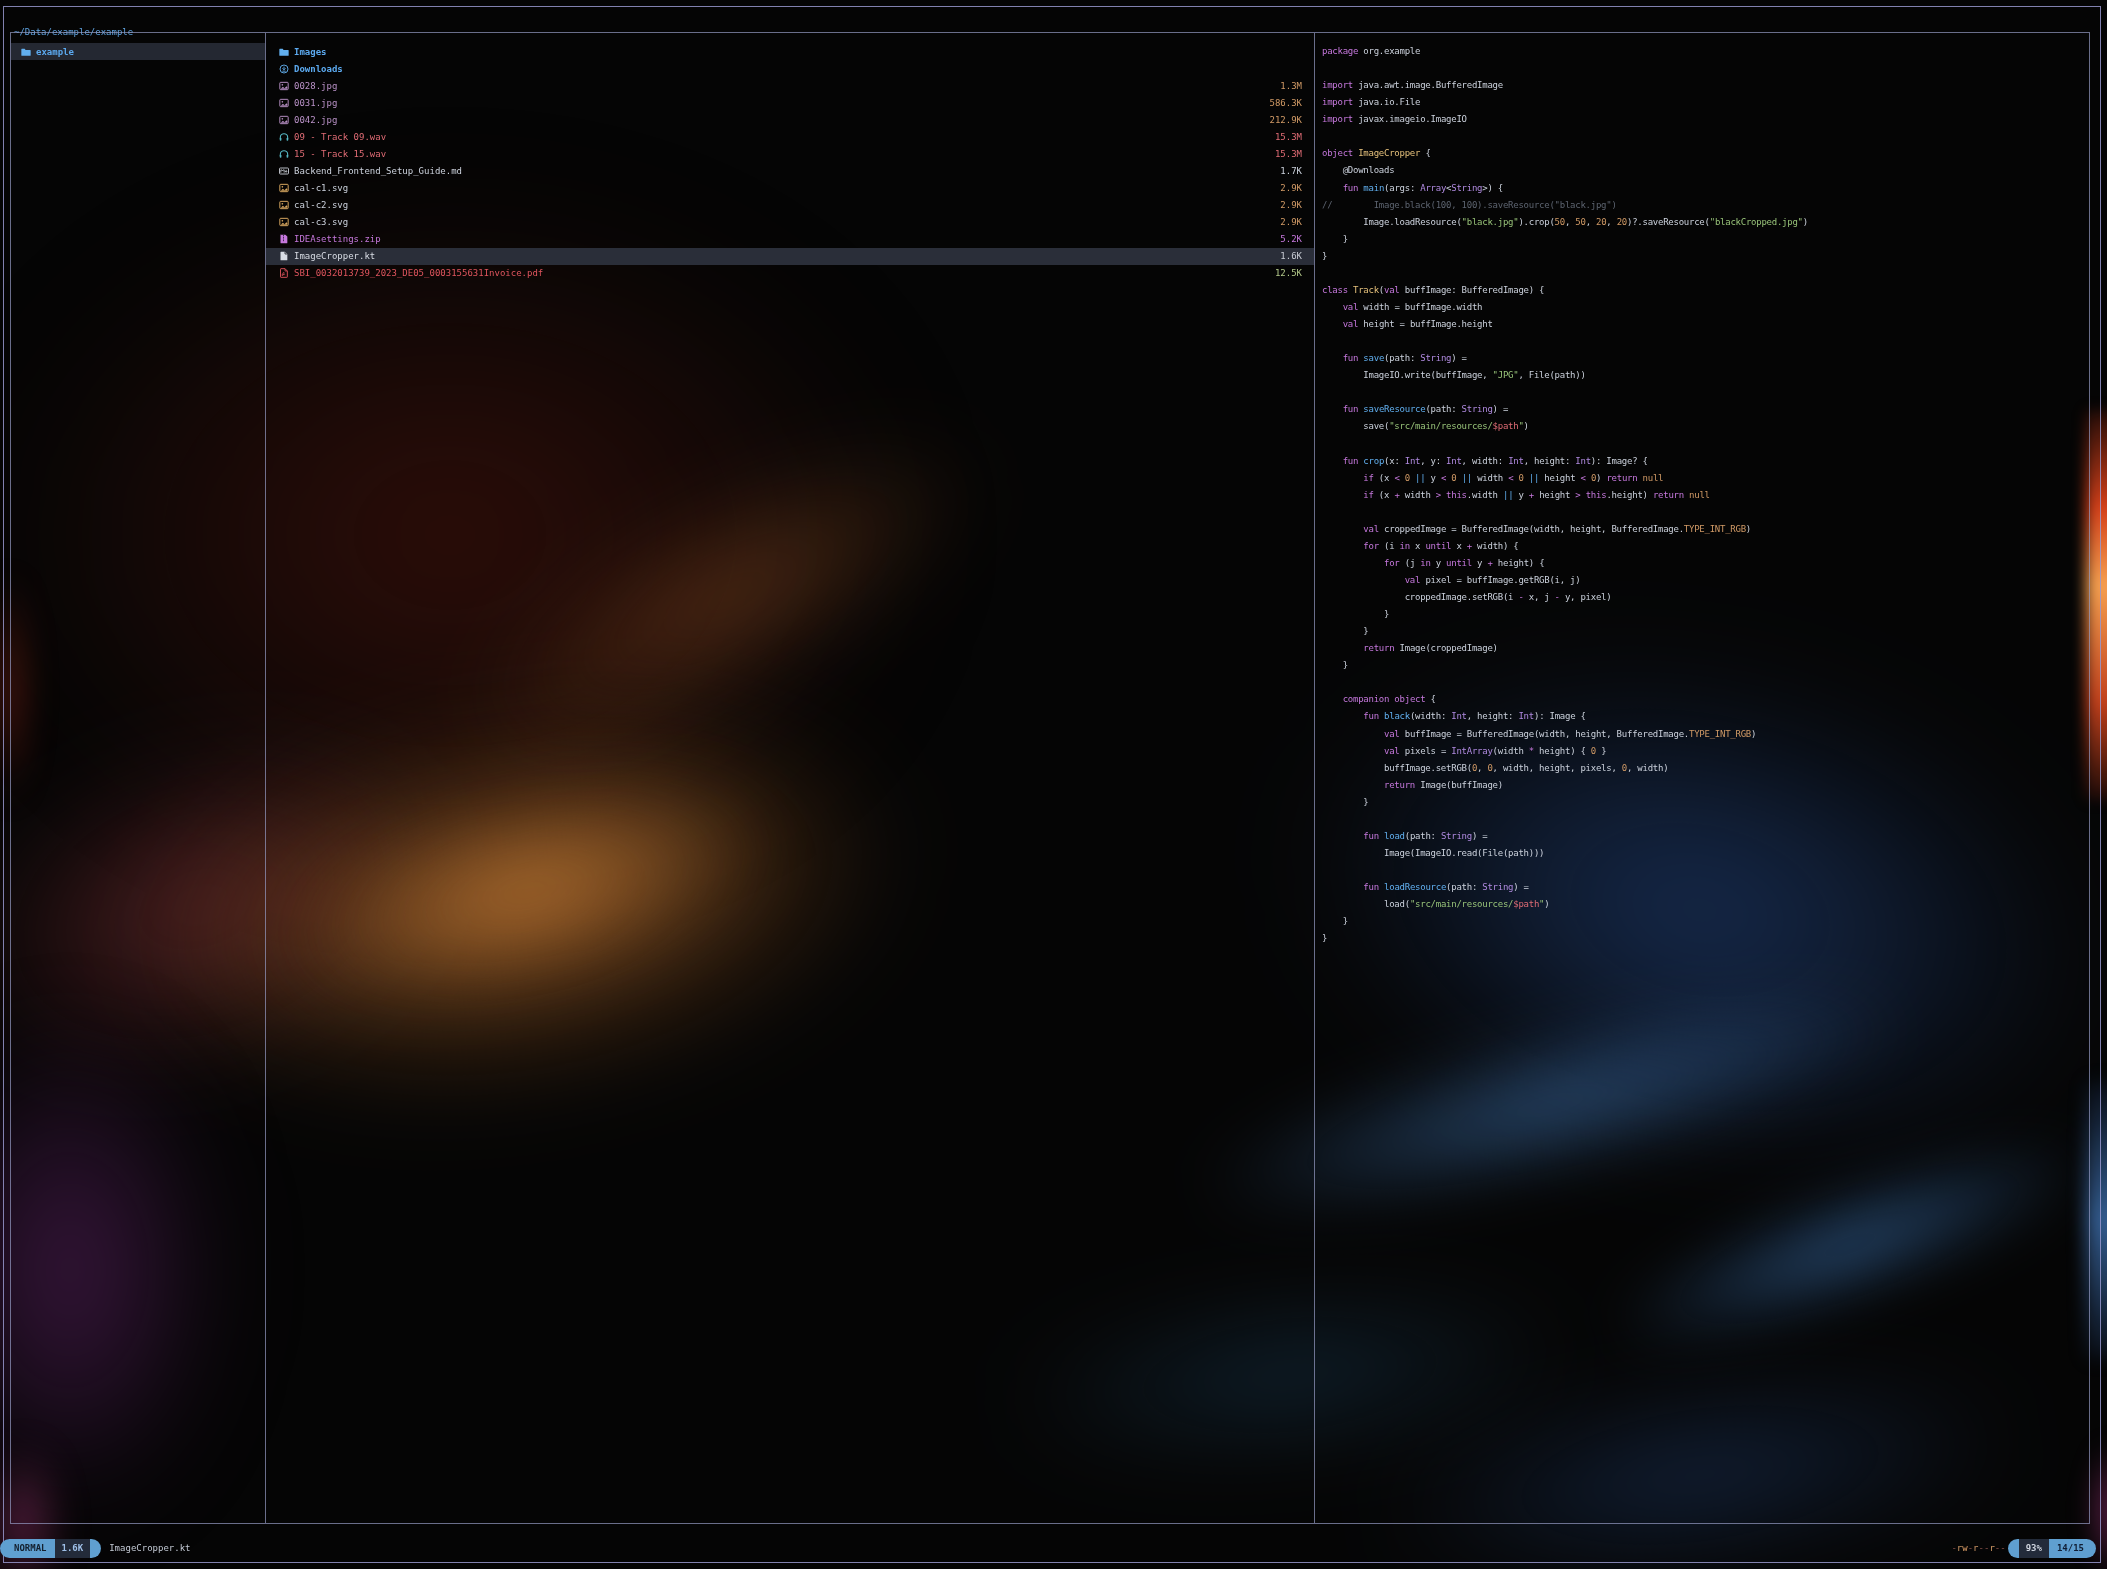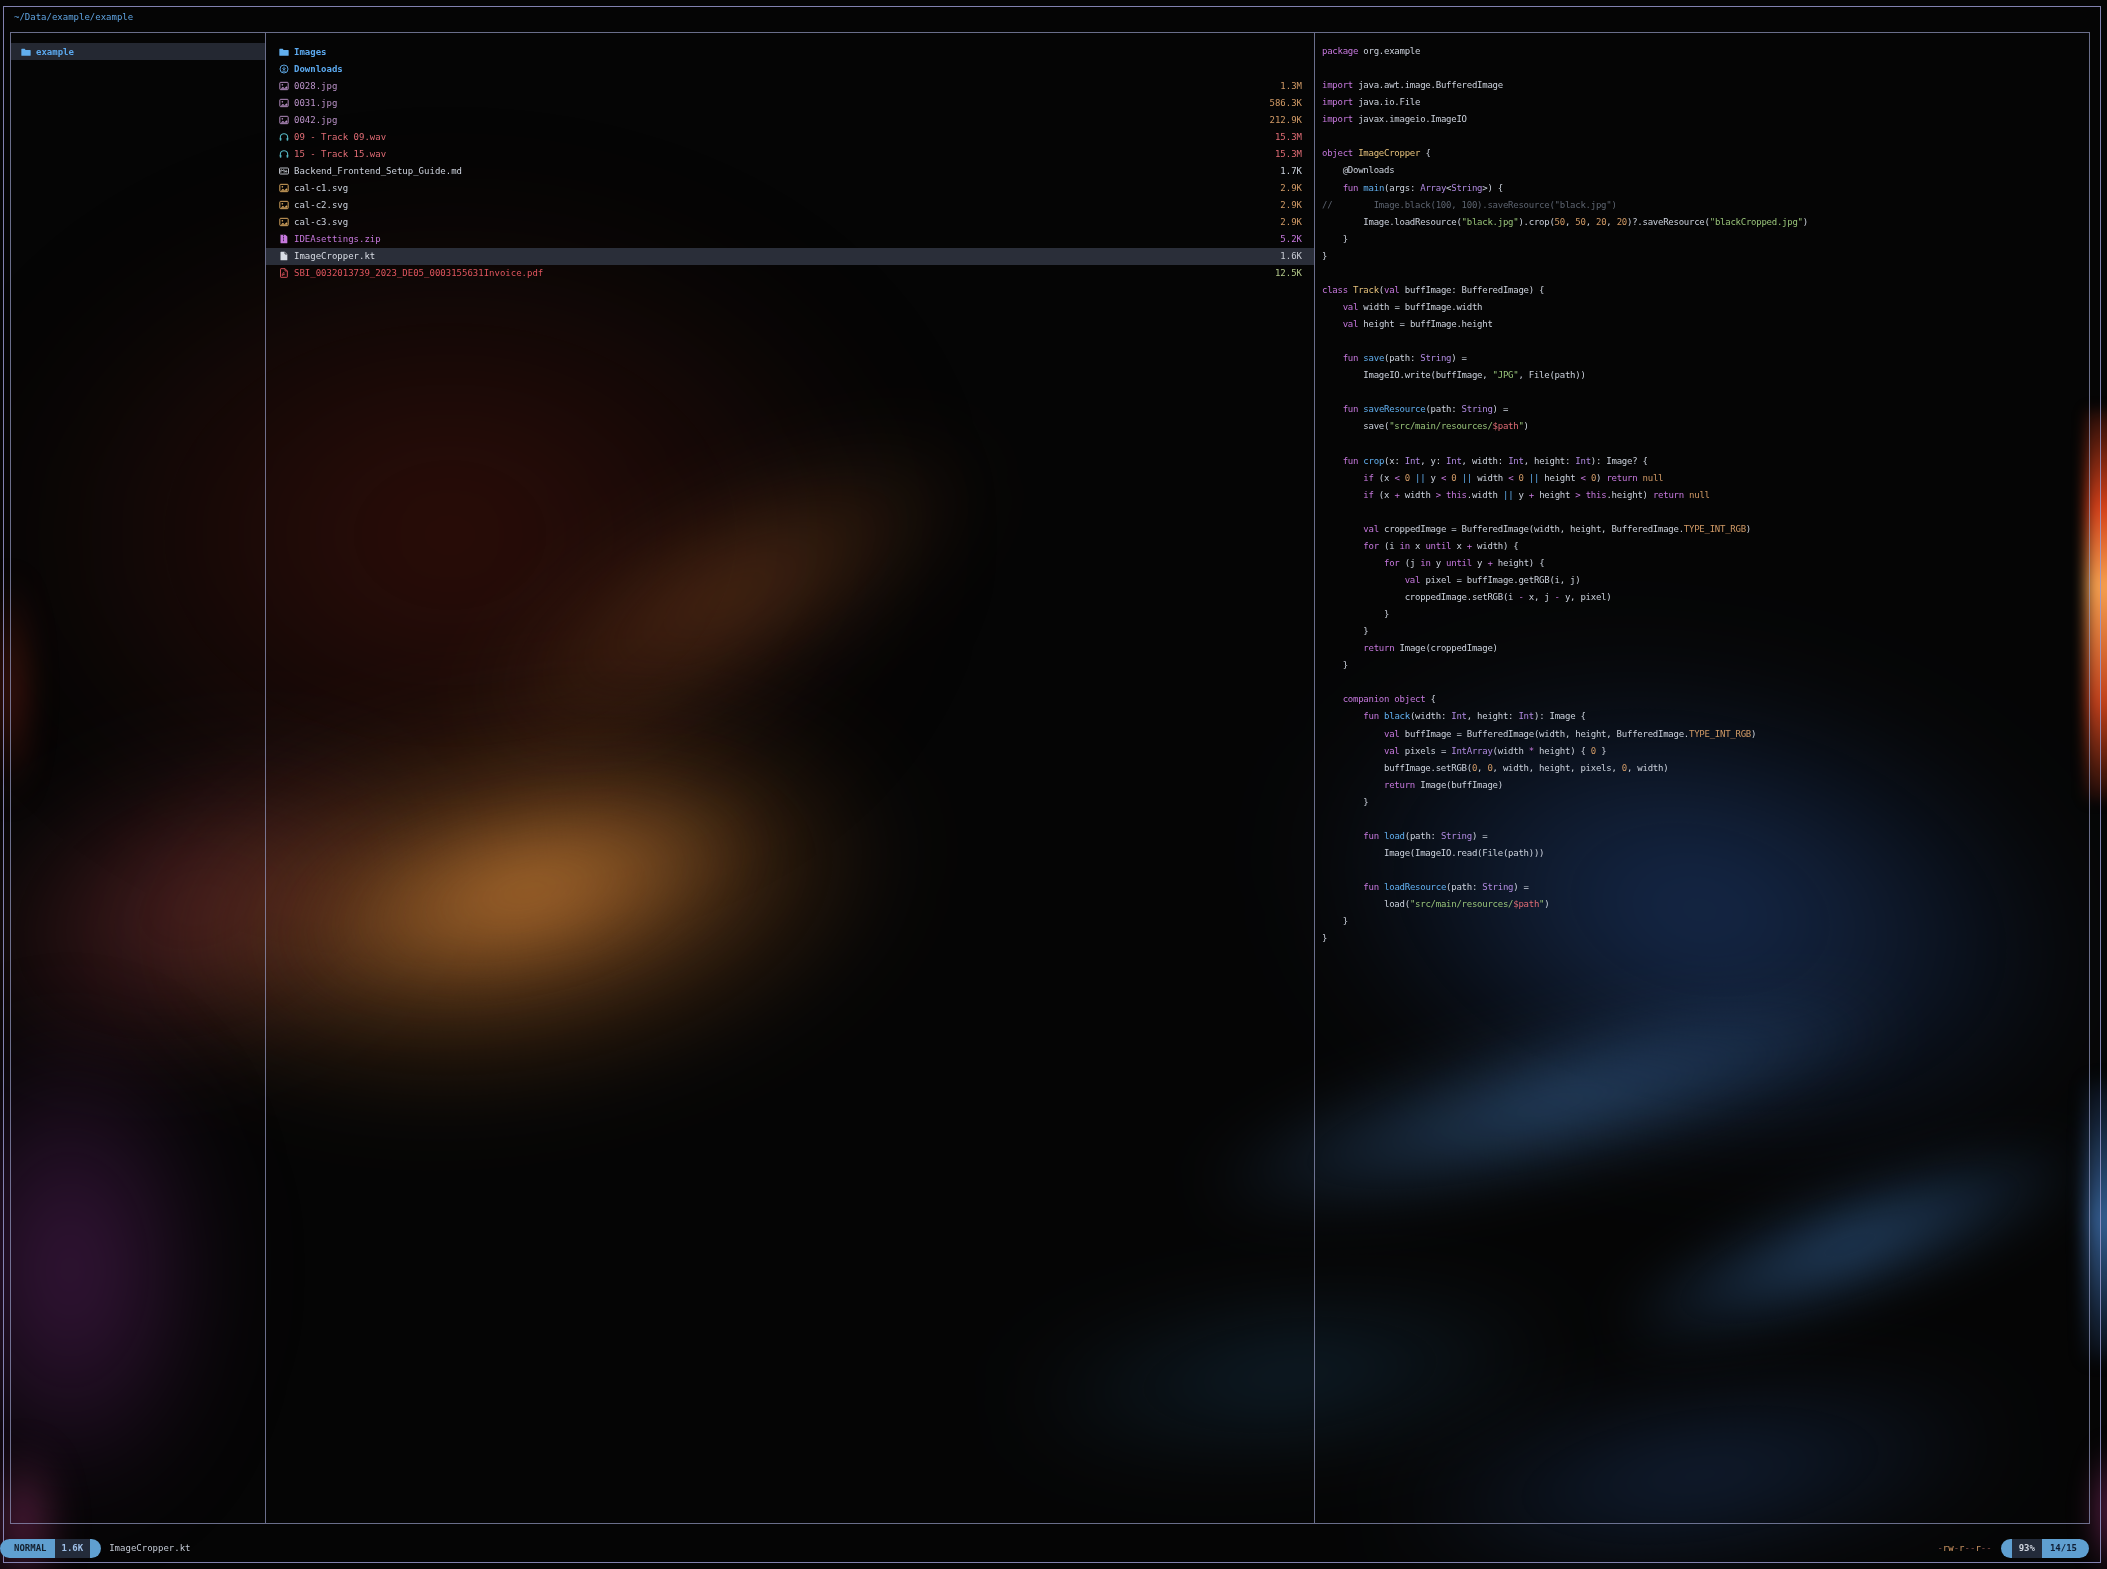--- a/index.html
+++ b/index.html
@@ -20,21 +20,21 @@
   .w-blue-streak1{left:1040px;top:1010px;width:1020px;height:190px;background:radial-gradient(closest-side,rgba(82,152,232,.45),rgba(0,0,0,0) 72%);filter:blur(30px);transform:rotate(-14deg);}
   .w-blue-streak2{left:1490px;top:1170px;width:720px;height:150px;background:radial-gradient(closest-side,rgba(72,142,222,.5),rgba(0,0,0,0) 72%);filter:blur(26px);transform:rotate(-20deg);}
   .w-teal{left:880px;top:1270px;width:820px;height:210px;background:radial-gradient(closest-side,rgba(46,106,152,.32),rgba(0,0,0,0) 72%);filter:blur(44px);transform:rotate(-6deg);}
   .w-bottom-blue{left:1240px;top:1370px;width:920px;height:210px;background:radial-gradient(closest-side,rgba(52,102,182,.38),rgba(0,0,0,0) 72%);filter:blur(48px);transform:rotate(-8deg);}
   .w-right-orange{left:2086px;top:410px;width:40px;height:390px;background:linear-gradient(180deg,rgba(160,40,16,.2),#d3401a 25%,#f5a050 45%,#c0401c 75%,rgba(120,30,12,.2));filter:blur(7px);}
   .w-right-blue{left:2086px;top:1080px;width:40px;height:280px;background:linear-gradient(180deg,rgba(40,80,160,.1),rgba(84,152,238,.6),rgba(40,80,160,.1));filter:blur(9px);}
   .w-right-magenta{left:2082px;top:1420px;width:60px;height:180px;background:radial-gradient(closest-side,rgba(202,62,152,.55),rgba(0,0,0,0) 78%);filter:blur(13px);}
 
   
   #frame{position:absolute;left:3px;top:6px;width:2096px;height:1555px;border:1px solid rgba(152,152,206,.85);pointer-events:none;}
-  #titlebar{position:absolute;left:14px;top:8px;height:18px;line-height:18px;color:#5fa3e0;}
+  #titlebar{position:absolute;left:14px;top:23px;height:18px;line-height:18px;color:#5fa3e0;}
   #panes{position:absolute;left:10px;top:32px;width:2080px;height:1492px;border:1px solid rgba(150,155,196,.7);display:flex;box-sizing:border-box;}
   .pane{height:100%;box-sizing:border-box;overflow:hidden;}
   #parent-pane{width:255px;border-right:1px solid rgba(150,155,196,.7);padding-top:10px;}
   #current-pane{flex:1;border-right:1px solid rgba(150,155,196,.7);padding-top:10px;}
   #preview-pane{width:774px;padding:10px 0 0 7px;}
   .row{height:17.07px;display:flex;align-items:center;white-space:pre;}
   #parent-pane .row{padding:0 8px 0 10px;}
   #current-pane .row{padding:0 12px 0 13px;}
   .row .ic{width:10px;height:10px;margin-right:5px;flex:0 0 auto;}
   .row .nm{overflow:hidden;text-overflow:clip;}
@@ -50,21 +50,21 @@
   
   #statusbar{position:absolute;left:0;top:1536px;width:2107px;height:24px;display:flex;align-items:center;font-weight:bold;}
   .pill{display:flex;align-items:center;height:19px;}
   .seg{display:flex;align-items:center;height:19px;padding:0 7px;}
   .cap{width:11px;height:19px;background:#5f9fd0;}
   .capl{border-radius:9.5px 0 0 9.5px;}
   .capr{border-radius:0 9.5px 9.5px 0;}
   #mode-seg{background:#5f9fd0;color:#14202e;border-radius:9.5px 0 0 9.5px;padding:0 8px 0 14px;}
   #size-seg{background:#232b3a;color:#9fc0e8;}
   #statusfile{margin-left:8px;color:#c3c9d4;font-weight:normal;}
-  #status-right{margin-left:auto;display:flex;align-items:center;margin-right:18px;gap:9px;}
+  #status-right{margin-left:auto;display:flex;align-items:center;margin-right:11px;gap:2px;}
   #perms{font-weight:normal;letter-spacing:0;}
   #percent-seg{background:#232b3a;color:#cfd4de;}
   #pos-seg{background:#5f9fd0;color:#0f1d33;border-radius:0 9.5px 9.5px 0;padding:0 12px 0 8px;}
   svg.icon{display:block;}
 </style>
 </head>
 <body>
 
 <svg width="0" height="0" style="position:absolute">
   <defs>

